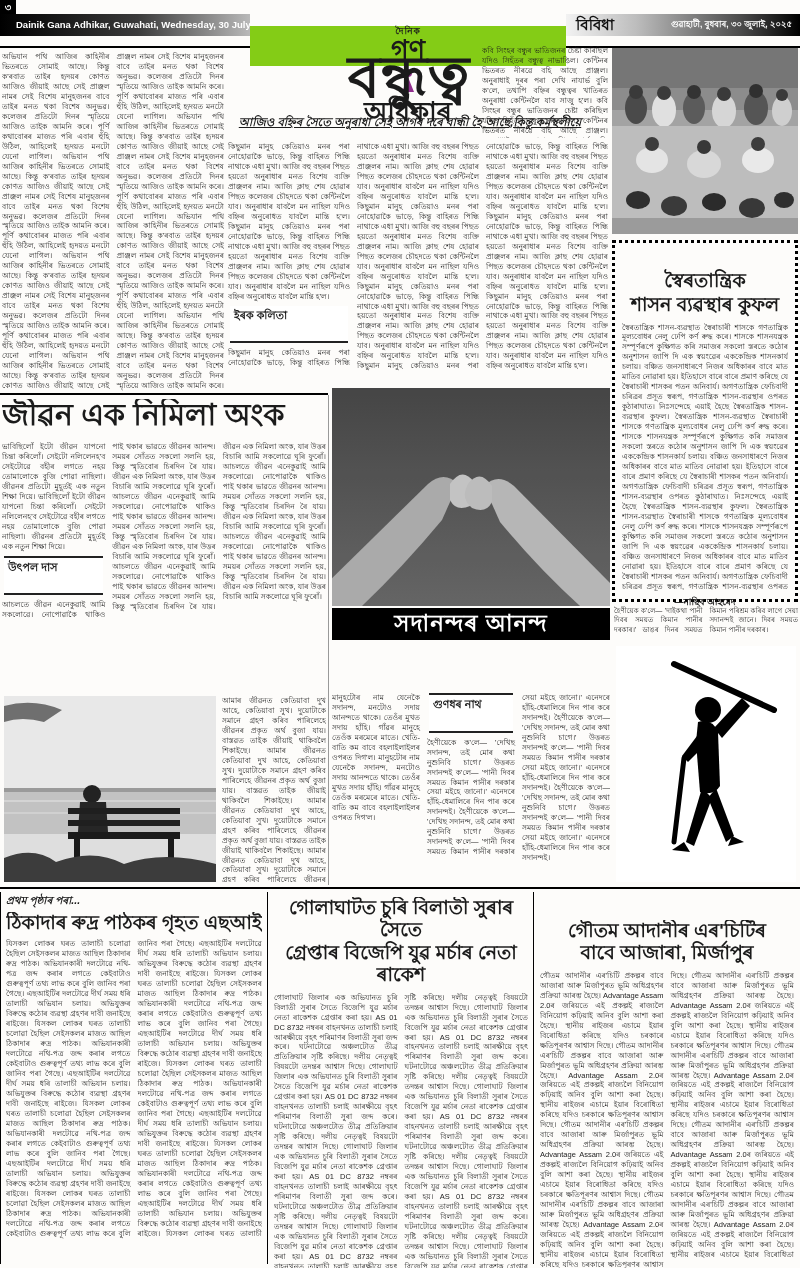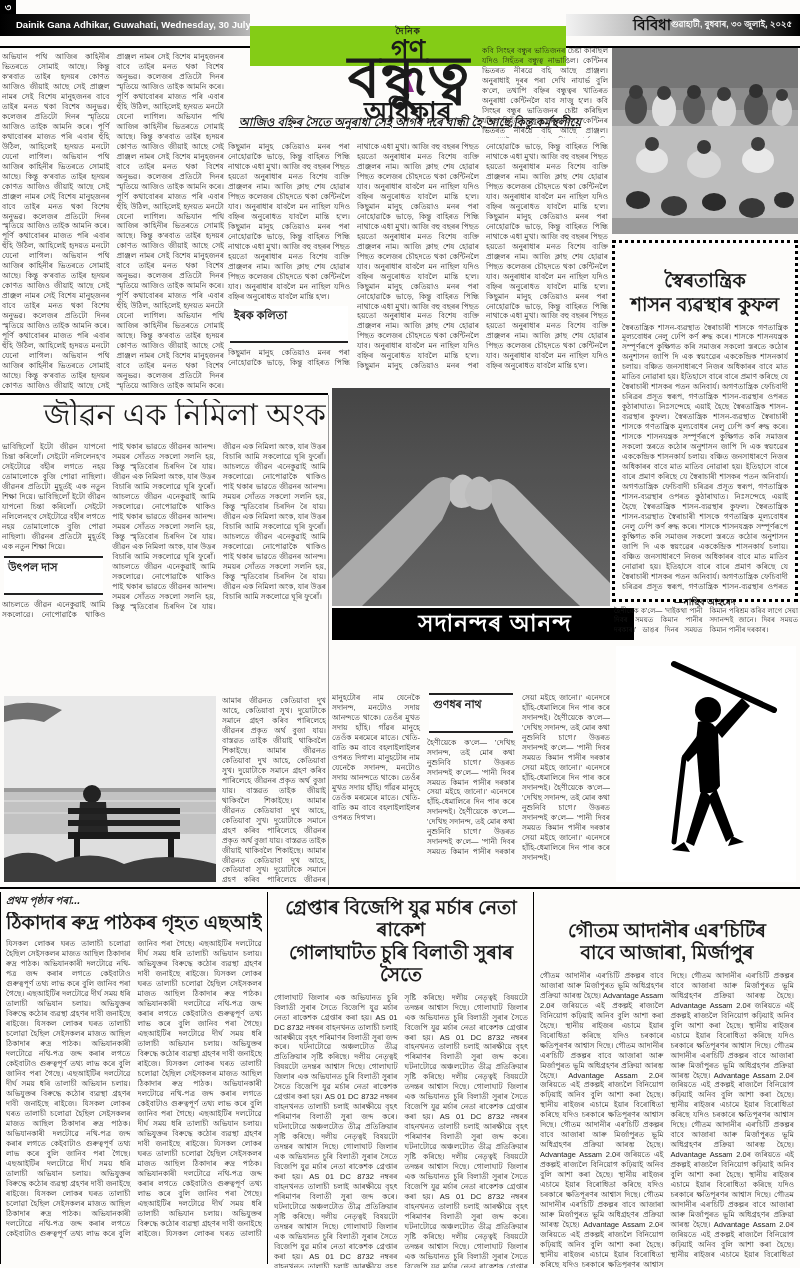--- a/index.html
+++ b/index.html
@@ -11,39 +11,39 @@
               font-size:10px;font-weight:bold;text-align:center;line-height:16px;}
   .hdr{left:0;top:6px;width:800px;height:40px;border-bottom:2px solid #000;}
   .hdr-left{left:0;top:8px;width:250px;height:22px;
             background:linear-gradient(90deg,#000 0%,#3a3a3a 55%,#b9b9b9 100%);
             color:#fff;font-size:9.5px;font-weight:bold;line-height:22px;padding-left:16px;box-sizing:border-box;white-space:nowrap;overflow:hidden;}
   .masthead{left:250px;top:0px;width:316px;height:40px;background:#84cc16;text-align:center;margin-top:20px;}
   .mast-top{font-size:9px;font-weight:bold;letter-spacing:1px;line-height:10px;}
   .mast-main{font-size:27px;font-weight:bold;line-height:28px;display:flex;align-items:center;justify-content:center;gap:4px;flex-direction:column;}
   .hdr-right{left:566px;top:8px;width:234px;height:22px;
              background:linear-gradient(90deg,#f2f2f2 0%,#bdbdbd 30%,#4a4a4a 75%,#000 100%);
-             display:flex;align-items:center;justify-content:flex-end;padding:0 8px 0 10px;box-sizing:border-box;}
+             display:flex;align-items:center;justify-content:space-between;padding:0 8px 0 10px;box-sizing:border-box;}
   .section-name{color:#111;font-size:15px;font-weight:bold;}
   .hdr-date{color:#fff;font-size:8.5px;font-weight:bold;white-space:nowrap;}
   
   .body-text{font-size:7.5px;line-height:1.33;text-align:justify;color:#1c1c1c;
              overflow:hidden;word-break:break-word;}
   .cols2{column-count:2;column-gap:7px;}
   .cols3{column-count:3;column-gap:7px;}
   .h-main{font-size:58px;font-weight:bold;text-align:center;line-height:1.0;letter-spacing:1px;}
   .lede{font-size:11.5px;font-weight:bold;font-style:italic;text-decoration:underline;
         text-align:center;white-space:nowrap;overflow:hidden;}
   .byline{display:block;text-align:left;font-weight:bold;font-size:11px;
           border-bottom:2px solid #222;padding:2px 4px 19px;margin:4px 2px 5px;background:#fff;break-inside:avoid;}
   .byline.boxed{border-top:2px solid #222;}
-  .h-life{font-size:30px;font-weight:normal;text-align:right;line-height:1.05;white-space:nowrap;overflow:hidden;}
+  .h-life{font-size:30px;font-weight:bold;text-align:left;line-height:1.05;white-space:nowrap;overflow:hidden;}
   .dotted-box{border:3px dotted #000;box-sizing:border-box;padding:6px 7px;background:#fdfcfa;}
   .h-auto{font-size:19px;font-weight:bold;text-align:center;line-height:1.25;margin:20px 0 6px;}
   .sig{font-size:9px;font-weight:bold;text-align:center;margin-top:4px;}
-  .banner{background:#000;color:#fff;display:flex;align-items:center;justify-content:center;padding-left:24px;}
+  .banner{background:#000;color:#fff;display:flex;align-items:center;justify-content:center;}
   .banner span{font-size:23px;font-weight:bold;letter-spacing:1px;}
   .kicker{font-size:10.5px;font-weight:bold;font-style:italic;}
   .h-bottom{font-size:19px;font-weight:bold;line-height:1.18;text-align:center;overflow:hidden;}
   .h-bottom.oneline{white-space:nowrap;text-align:left;}
   .vrule{background:#000;width:1px;}
   .hrule{background:#000;height:2px;}
   .photo{display:block;}
 </style>
 </head>
 <body>
@@ -209,22 +209,22 @@
   <div class="abs vrule" style="left:533px;top:892px;height:372px;"></div>
 
   <div class="abs" style="left:6px;top:893px;width:256px;height:368px;">
     <div class="kicker">প্ৰথম পৃষ্ঠাৰ পৰা...</div>
     <div class="h-bottom oneline" style="margin:2px 0 5px;">ঠিকাদাৰ ৰুদ্ৰ পাঠকৰ গৃহত এছআইটিৰ</div>
     <div class="body-text cols2" style="height:308px;">যিসকল লোকৰ ঘৰত তালাচী চলোৱা হৈছিল সেইসকলৰ মাজত আছিল ঠিকাদাৰ ৰুদ্ৰ পাঠক। অভিযানকাৰী দলটোৱে নথি-পত্ৰ জব্দ কৰাৰ লগতে কেইবাটাও গুৰুত্বপূৰ্ণ তথ্য লাভ কৰে বুলি জানিব পৰা গৈছে। এছআইটিৰ দলটোৱে দীৰ্ঘ সময় ধৰি তালাচী অভিযান চলায়। অভিযুক্তৰ বিৰুদ্ধে কঠোৰ ব্যৱস্থা গ্ৰহণৰ দাবী জনাইছে ৰাইজে। যিসকল লোকৰ ঘৰত তালাচী চলোৱা হৈছিল সেইসকলৰ মাজত আছিল ঠিকাদাৰ ৰুদ্ৰ পাঠক। অভিযানকাৰী দলটোৱে নথি-পত্ৰ জব্দ কৰাৰ লগতে কেইবাটাও গুৰুত্বপূৰ্ণ তথ্য লাভ কৰে বুলি জানিব পৰা গৈছে। এছআইটিৰ দলটোৱে দীৰ্ঘ সময় ধৰি তালাচী অভিযান চলায়। অভিযুক্তৰ বিৰুদ্ধে কঠোৰ ব্যৱস্থা গ্ৰহণৰ দাবী জনাইছে ৰাইজে। যিসকল লোকৰ ঘৰত তালাচী চলোৱা হৈছিল সেইসকলৰ মাজত আছিল ঠিকাদাৰ ৰুদ্ৰ পাঠক। অভিযানকাৰী দলটোৱে নথি-পত্ৰ জব্দ কৰাৰ লগতে কেইবাটাও গুৰুত্বপূৰ্ণ তথ্য লাভ কৰে বুলি জানিব পৰা গৈছে। এছআইটিৰ দলটোৱে দীৰ্ঘ সময় ধৰি তালাচী অভিযান চলায়। অভিযুক্তৰ বিৰুদ্ধে কঠোৰ ব্যৱস্থা গ্ৰহণৰ দাবী জনাইছে ৰাইজে। যিসকল লোকৰ ঘৰত তালাচী চলোৱা হৈছিল সেইসকলৰ মাজত আছিল ঠিকাদাৰ ৰুদ্ৰ পাঠক। অভিযানকাৰী দলটোৱে নথি-পত্ৰ জব্দ কৰাৰ লগতে কেইবাটাও গুৰুত্বপূৰ্ণ তথ্য লাভ কৰে বুলি জানিব পৰা গৈছে। এছআইটিৰ দলটোৱে দীৰ্ঘ সময় ধৰি তালাচী অভিযান চলায়। অভিযুক্তৰ বিৰুদ্ধে কঠোৰ ব্যৱস্থা গ্ৰহণৰ দাবী জনাইছে ৰাইজে। যিসকল লোকৰ ঘৰত তালাচী চলোৱা হৈছিল সেইসকলৰ মাজত আছিল ঠিকাদাৰ ৰুদ্ৰ পাঠক। অভিযানকাৰী দলটোৱে নথি-পত্ৰ জব্দ কৰাৰ লগতে কেইবাটাও গুৰুত্বপূৰ্ণ তথ্য লাভ কৰে বুলি জানিব পৰা গৈছে। এছআইটিৰ দলটোৱে দীৰ্ঘ সময় ধৰি তালাচী অভিযান চলায়। অভিযুক্তৰ বিৰুদ্ধে কঠোৰ ব্যৱস্থা গ্ৰহণৰ দাবী জনাইছে ৰাইজে। যিসকল লোকৰ ঘৰত তালাচী চলোৱা হৈছিল সেইসকলৰ মাজত আছিল ঠিকাদাৰ ৰুদ্ৰ পাঠক। অভিযানকাৰী দলটোৱে নথি-পত্ৰ জব্দ কৰাৰ লগতে কেইবাটাও গুৰুত্বপূৰ্ণ তথ্য লাভ কৰে বুলি জানিব পৰা গৈছে। এছআইটিৰ দলটোৱে দীৰ্ঘ সময় ধৰি তালাচী অভিযান চলায়। অভিযুক্তৰ বিৰুদ্ধে কঠোৰ ব্যৱস্থা গ্ৰহণৰ দাবী জনাইছে ৰাইজে। যিসকল লোকৰ ঘৰত তালাচী চলোৱা হৈছিল সেইসকলৰ মাজত আছিল ঠিকাদাৰ ৰুদ্ৰ পাঠক। অভিযানকাৰী দলটোৱে নথি-পত্ৰ জব্দ কৰাৰ লগতে কেইবাটাও গুৰুত্বপূৰ্ণ তথ্য লাভ কৰে বুলি জানিব পৰা গৈছে। এছআইটিৰ দলটোৱে দীৰ্ঘ সময় ধৰি তালাচী অভিযান চলায়। অভিযুক্তৰ বিৰুদ্ধে কঠোৰ ব্যৱস্থা গ্ৰহণৰ দাবী জনাইছে ৰাইজে। যিসকল লোকৰ ঘৰত তালাচী চলোৱা হৈছিল সেইসকলৰ মাজত আছিল ঠিকাদাৰ ৰুদ্ৰ পাঠক। অভিযানকাৰী দলটোৱে নথি-পত্ৰ জব্দ কৰাৰ লগতে কেইবাটাও গুৰুত্বপূৰ্ণ তথ্য লাভ কৰে বুলি জানিব পৰা গৈছে। এছআইটিৰ দলটোৱে দীৰ্ঘ সময় ধৰি তালাচী অভিযান চলায়। অভিযুক্তৰ বিৰুদ্ধে কঠোৰ ব্যৱস্থা গ্ৰহণৰ দাবী জনাইছে ৰাইজে। যিসকল লোকৰ ঘৰত তালাচী চলোৱা হৈছিল সেইসকলৰ মাজত আছিল ঠিকাদাৰ ৰুদ্ৰ পাঠক। অভিযানকাৰী দলটোৱে নথি-পত্ৰ জব্দ কৰাৰ লগতে কেইবাটাও গুৰুত্বপূৰ্ণ তথ্য লাভ কৰে বুলি জানিব পৰা গৈছে। এছআইটিৰ দলটোৱে দীৰ্ঘ সময় ধৰি তালাচী অভিযান চলায়। অভিযুক্তৰ বিৰুদ্ধে কঠোৰ ব্যৱস্থা গ্ৰহণৰ দাবী জনাইছে ৰাইজে।</div>
   </div>
 
   <div class="abs" style="left:274px;top:893px;width:254px;height:368px;">
     <div class="h-bottom" style="margin:4px 0 6px;">
+      <div>গোলাঘাটত চুৰি বিলাতী সুৰাৰ সৈতে</div>
       <div>গ্ৰেপ্তাৰ বিজেপি যুৱ মৰ্চাৰ নেতা ৰাকেশ</div>
-      <div>গোলাঘাটত চুৰি বিলাতী সুৰাৰ সৈতে</div>
     </div>
     <div class="body-text cols2" style="height:300px;">গোলাঘাট জিলাৰ এক অভিযানত চুৰি বিলাতী সুৰাৰ সৈতে বিজেপি যুৱ মৰ্চাৰ নেতা ৰাকেশক গ্ৰেপ্তাৰ কৰা হয়। AS 01 DC 8732 নম্বৰৰ বাহনখনত তালাচী চলাই আৰক্ষীয়ে বৃহৎ পৰিমাণৰ বিলাতী সুৰা জব্দ কৰে। ঘটনাটোৱে অঞ্চলটোত তীব্ৰ প্ৰতিক্ৰিয়াৰ সৃষ্টি কৰিছে। দলীয় নেতৃত্বই বিষয়টো তদন্তৰ আশ্বাস দিছে। গোলাঘাট জিলাৰ এক অভিযানত চুৰি বিলাতী সুৰাৰ সৈতে বিজেপি যুৱ মৰ্চাৰ নেতা ৰাকেশক গ্ৰেপ্তাৰ কৰা হয়। AS 01 DC 8732 নম্বৰৰ বাহনখনত তালাচী চলাই আৰক্ষীয়ে বৃহৎ পৰিমাণৰ বিলাতী সুৰা জব্দ কৰে। ঘটনাটোৱে অঞ্চলটোত তীব্ৰ প্ৰতিক্ৰিয়াৰ সৃষ্টি কৰিছে। দলীয় নেতৃত্বই বিষয়টো তদন্তৰ আশ্বাস দিছে। গোলাঘাট জিলাৰ এক অভিযানত চুৰি বিলাতী সুৰাৰ সৈতে বিজেপি যুৱ মৰ্চাৰ নেতা ৰাকেশক গ্ৰেপ্তাৰ কৰা হয়। AS 01 DC 8732 নম্বৰৰ বাহনখনত তালাচী চলাই আৰক্ষীয়ে বৃহৎ পৰিমাণৰ বিলাতী সুৰা জব্দ কৰে। ঘটনাটোৱে অঞ্চলটোত তীব্ৰ প্ৰতিক্ৰিয়াৰ সৃষ্টি কৰিছে। দলীয় নেতৃত্বই বিষয়টো তদন্তৰ আশ্বাস দিছে। গোলাঘাট জিলাৰ এক অভিযানত চুৰি বিলাতী সুৰাৰ সৈতে বিজেপি যুৱ মৰ্চাৰ নেতা ৰাকেশক গ্ৰেপ্তাৰ কৰা হয়। AS 01 DC 8732 নম্বৰৰ বাহনখনত তালাচী চলাই আৰক্ষীয়ে বৃহৎ পৰিমাণৰ বিলাতী সুৰা জব্দ কৰে। ঘটনাটোৱে অঞ্চলটোত তীব্ৰ প্ৰতিক্ৰিয়াৰ সৃষ্টি কৰিছে। দলীয় নেতৃত্বই বিষয়টো তদন্তৰ আশ্বাস দিছে। গোলাঘাট জিলাৰ এক অভিযানত চুৰি বিলাতী সুৰাৰ সৈতে বিজেপি যুৱ মৰ্চাৰ নেতা ৰাকেশক গ্ৰেপ্তাৰ কৰা হয়। AS 01 DC 8732 নম্বৰৰ বাহনখনত তালাচী চলাই আৰক্ষীয়ে বৃহৎ পৰিমাণৰ বিলাতী সুৰা জব্দ কৰে। ঘটনাটোৱে অঞ্চলটোত তীব্ৰ প্ৰতিক্ৰিয়াৰ সৃষ্টি কৰিছে। দলীয় নেতৃত্বই বিষয়টো তদন্তৰ আশ্বাস দিছে। গোলাঘাট জিলাৰ এক অভিযানত চুৰি বিলাতী সুৰাৰ সৈতে বিজেপি যুৱ মৰ্চাৰ নেতা ৰাকেশক গ্ৰেপ্তাৰ কৰা হয়। AS 01 DC 8732 নম্বৰৰ বাহনখনত তালাচী চলাই আৰক্ষীয়ে বৃহৎ পৰিমাণৰ বিলাতী সুৰা জব্দ কৰে। ঘটনাটোৱে অঞ্চলটোত তীব্ৰ প্ৰতিক্ৰিয়াৰ সৃষ্টি কৰিছে। দলীয় নেতৃত্বই বিষয়টো তদন্তৰ আশ্বাস দিছে। গোলাঘাট জিলাৰ এক অভিযানত চুৰি বিলাতী সুৰাৰ সৈতে বিজেপি যুৱ মৰ্চাৰ নেতা ৰাকেশক গ্ৰেপ্তাৰ কৰা হয়। AS 01 DC 8732 নম্বৰৰ বাহনখনত তালাচী চলাই আৰক্ষীয়ে বৃহৎ পৰিমাণৰ বিলাতী সুৰা জব্দ কৰে। ঘটনাটোৱে অঞ্চলটোত তীব্ৰ প্ৰতিক্ৰিয়াৰ সৃষ্টি কৰিছে। দলীয় নেতৃত্বই বিষয়টো তদন্তৰ আশ্বাস দিছে। গোলাঘাট জিলাৰ এক অভিযানত চুৰি বিলাতী সুৰাৰ সৈতে বিজেপি যুৱ মৰ্চাৰ নেতা ৰাকেশক গ্ৰেপ্তাৰ কৰা হয়। AS 01 DC 8732 নম্বৰৰ বাহনখনত তালাচী চলাই আৰক্ষীয়ে বৃহৎ পৰিমাণৰ বিলাতী সুৰা জব্দ কৰে। ঘটনাটোৱে অঞ্চলটোত তীব্ৰ প্ৰতিক্ৰিয়াৰ সৃষ্টি কৰিছে। দলীয় নেতৃত্বই বিষয়টো তদন্তৰ আশ্বাস দিছে।</div>
   </div>
 
   <div class="abs" style="left:540px;top:916px;width:254px;height:368px;">
     <div class="h-bottom" style="margin:4px 0 6px;">
       <div>গৌতম আদানীৰ এৰ'চিটিৰ</div>
       <div>বাবে আজাৰা, মিৰ্জাপুৰ</div>
     </div>
     <div class="body-text cols2" style="height:300px;">গৌতম আদানীৰ এৰ'চিটি প্ৰকল্পৰ বাবে আজাৰা আৰু মিৰ্জাপুৰত ভূমি অধিগ্ৰহণৰ প্ৰক্ৰিয়া আৰম্ভ হৈছে। Advantage Assam 2.0ৰ জৰিয়তে এই প্ৰকল্পই ৰাজ্যলৈ বিনিয়োগ কঢ়িয়াই অনিব বুলি আশা কৰা হৈছে। স্থানীয় ৰাইজৰ এচামে ইয়াৰ বিৰোধিতা কৰিছে যদিও চৰকাৰে ক্ষতিপূৰণৰ আশ্বাস দিছে। গৌতম আদানীৰ এৰ'চিটি প্ৰকল্পৰ বাবে আজাৰা আৰু মিৰ্জাপুৰত ভূমি অধিগ্ৰহণৰ প্ৰক্ৰিয়া আৰম্ভ হৈছে। Advantage Assam 2.0ৰ জৰিয়তে এই প্ৰকল্পই ৰাজ্যলৈ বিনিয়োগ কঢ়িয়াই অনিব বুলি আশা কৰা হৈছে। স্থানীয় ৰাইজৰ এচামে ইয়াৰ বিৰোধিতা কৰিছে যদিও চৰকাৰে ক্ষতিপূৰণৰ আশ্বাস দিছে। গৌতম আদানীৰ এৰ'চিটি প্ৰকল্পৰ বাবে আজাৰা আৰু মিৰ্জাপুৰত ভূমি অধিগ্ৰহণৰ প্ৰক্ৰিয়া আৰম্ভ হৈছে। Advantage Assam 2.0ৰ জৰিয়তে এই প্ৰকল্পই ৰাজ্যলৈ বিনিয়োগ কঢ়িয়াই অনিব বুলি আশা কৰা হৈছে। স্থানীয় ৰাইজৰ এচামে ইয়াৰ বিৰোধিতা কৰিছে যদিও চৰকাৰে ক্ষতিপূৰণৰ আশ্বাস দিছে। গৌতম আদানীৰ এৰ'চিটি প্ৰকল্পৰ বাবে আজাৰা আৰু মিৰ্জাপুৰত ভূমি অধিগ্ৰহণৰ প্ৰক্ৰিয়া আৰম্ভ হৈছে। Advantage Assam 2.0ৰ জৰিয়তে এই প্ৰকল্পই ৰাজ্যলৈ বিনিয়োগ কঢ়িয়াই অনিব বুলি আশা কৰা হৈছে। স্থানীয় ৰাইজৰ এচামে ইয়াৰ বিৰোধিতা কৰিছে যদিও চৰকাৰে ক্ষতিপূৰণৰ আশ্বাস দিছে। গৌতম আদানীৰ এৰ'চিটি প্ৰকল্পৰ বাবে আজাৰা আৰু মিৰ্জাপুৰত ভূমি অধিগ্ৰহণৰ প্ৰক্ৰিয়া আৰম্ভ হৈছে। Advantage Assam 2.0ৰ জৰিয়তে এই প্ৰকল্পই ৰাজ্যলৈ বিনিয়োগ কঢ়িয়াই অনিব বুলি আশা কৰা হৈছে। স্থানীয় ৰাইজৰ এচামে ইয়াৰ বিৰোধিতা কৰিছে যদিও চৰকাৰে ক্ষতিপূৰণৰ আশ্বাস দিছে। গৌতম আদানীৰ এৰ'চিটি প্ৰকল্পৰ বাবে আজাৰা আৰু মিৰ্জাপুৰত ভূমি অধিগ্ৰহণৰ প্ৰক্ৰিয়া আৰম্ভ হৈছে। Advantage Assam 2.0ৰ জৰিয়তে এই প্ৰকল্পই ৰাজ্যলৈ বিনিয়োগ কঢ়িয়াই অনিব বুলি আশা কৰা হৈছে। স্থানীয় ৰাইজৰ এচামে ইয়াৰ বিৰোধিতা কৰিছে যদিও চৰকাৰে ক্ষতিপূৰণৰ আশ্বাস দিছে। গৌতম আদানীৰ এৰ'চিটি প্ৰকল্পৰ বাবে আজাৰা আৰু মিৰ্জাপুৰত ভূমি অধিগ্ৰহণৰ প্ৰক্ৰিয়া আৰম্ভ হৈছে। Advantage Assam 2.0ৰ জৰিয়তে এই প্ৰকল্পই ৰাজ্যলৈ বিনিয়োগ কঢ়িয়াই অনিব বুলি আশা কৰা হৈছে। স্থানীয় ৰাইজৰ এচামে ইয়াৰ বিৰোধিতা কৰিছে যদিও চৰকাৰে ক্ষতিপূৰণৰ আশ্বাস দিছে। গৌতম আদানীৰ এৰ'চিটি প্ৰকল্পৰ বাবে আজাৰা আৰু মিৰ্জাপুৰত ভূমি অধিগ্ৰহণৰ প্ৰক্ৰিয়া আৰম্ভ হৈছে। Advantage Assam 2.0ৰ জৰিয়তে এই প্ৰকল্পই ৰাজ্যলৈ বিনিয়োগ কঢ়িয়াই অনিব বুলি আশা কৰা হৈছে। স্থানীয় ৰাইজৰ এচামে ইয়াৰ বিৰোধিতা কৰিছে যদিও চৰকাৰে ক্ষতিপূৰণৰ আশ্বাস দিছে।</div>

